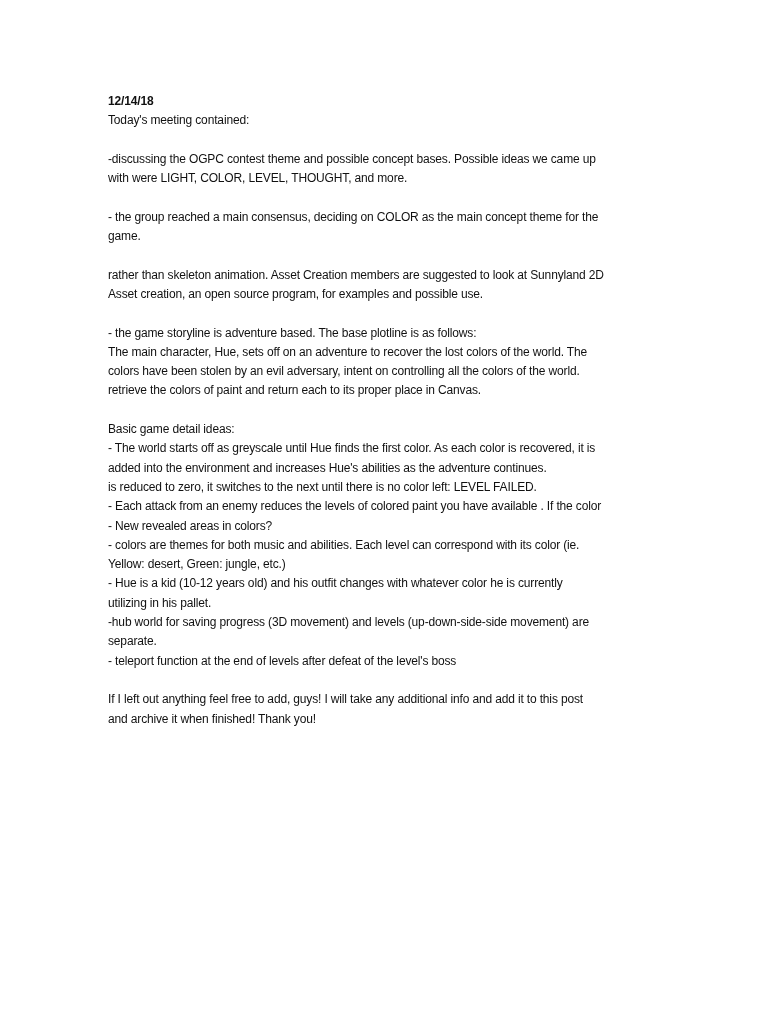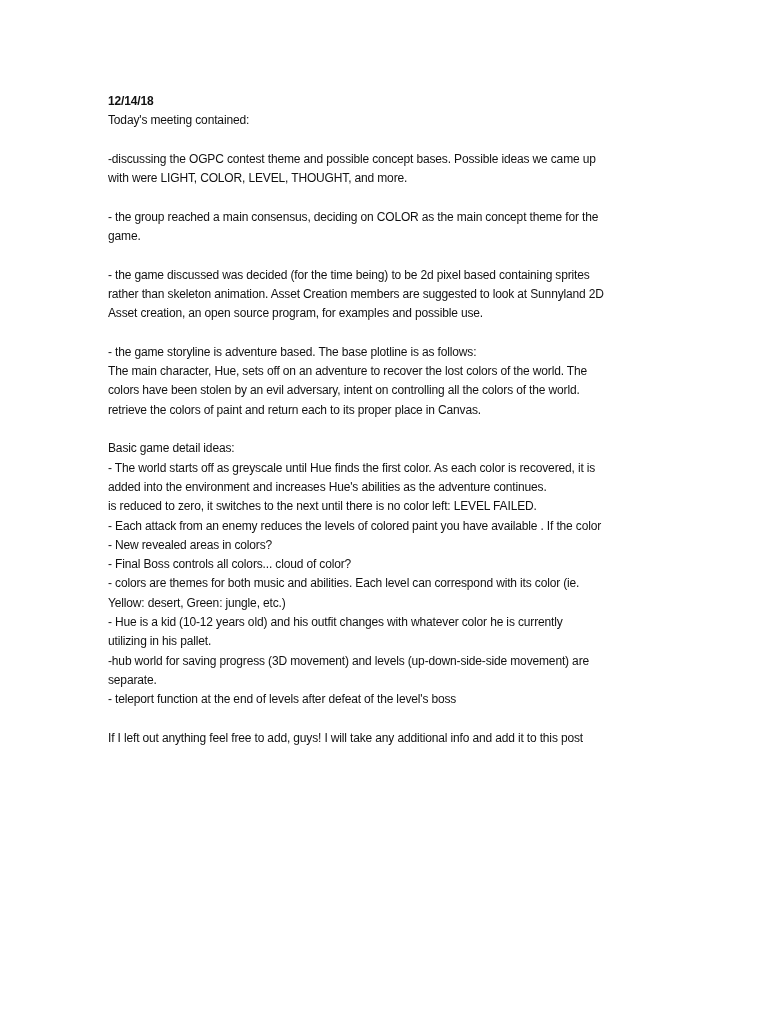--- a/index.html
+++ b/index.html
@@ -49,48 +49,47 @@
   </div>
   <div class="blank"></div>
 
   <div>
     <div class="line">- the group reached a main consensus, deciding on COLOR as the main concept theme for the</div>
     <div class="line">game.</div>
   </div>
   <div class="blank"></div>
 
   <div>
-    <div class="line">- the game discussed was decided (for the time being) to be 2d pixel based containing sprites</div>
     <div class="line">rather than skeleton animation. Asset Creation members are suggested to look at Sunnyland 2D</div>
     <div class="line">Asset creation, an open source program, for examples and possible use.</div>
   </div>
   <div class="blank"></div>
 
   <div>
     <div class="line">- the game storyline is adventure based. The base plotline is as follows:</div>
     <div class="line">The main character, Hue, sets off on an adventure to recover the lost colors of the world. The</div>
     <div class="line">colors have been stolen by an evil adversary, intent on controlling all the colors of the world.</div>
     <div class="line">retrieve the colors of paint and return each to its proper place in Canvas.</div>
   </div>
   <div class="blank"></div>
 
   <div>
     <div class="line">Basic game detail ideas:</div>
     <div class="line">- The world starts off as greyscale until Hue finds the first color. As each color is recovered, it is</div>
     <div class="line">added into the environment and increases Hue's abilities as the adventure continues.</div>
     <div class="line">is reduced to zero, it switches to the next until there is no color left: LEVEL FAILED.</div>
     <div class="line">- Each attack from an enemy reduces the levels of colored paint you have available . If the color</div>
     <div class="line">- New revealed areas in colors?</div>
-    <div class="line">- Final Boss controls all colors... cloud of color?</div>
     <div class="line">- colors are themes for both music and abilities. Each level can correspond with its color (ie.</div>
     <div class="line">Yellow: desert, Green: jungle, etc.)</div>
     <div class="line">- Hue is a kid (10-12 years old) and his outfit changes with whatever color he is currently</div>
     <div class="line">utilizing in his pallet.</div>
     <div class="line">-hub world for saving progress (3D movement) and levels (up-down-side-side movement) are</div>
     <div class="line">separate.</div>
     <div class="line">- teleport function at the end of levels after defeat of the level's boss</div>
   </div>
   <div class="blank"></div>
 
   <div>
     <div class="line">If I left out anything feel free to add, guys! I will take any additional info and add it to this post</div>
+    <div class="line">and archive it when finished! Thank you!</div>
   </div>
 </div>
 
 </body></html>

